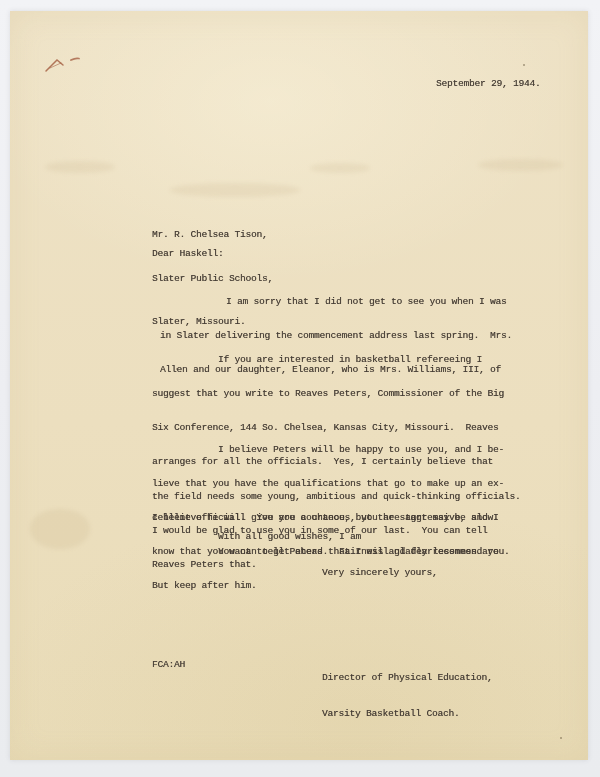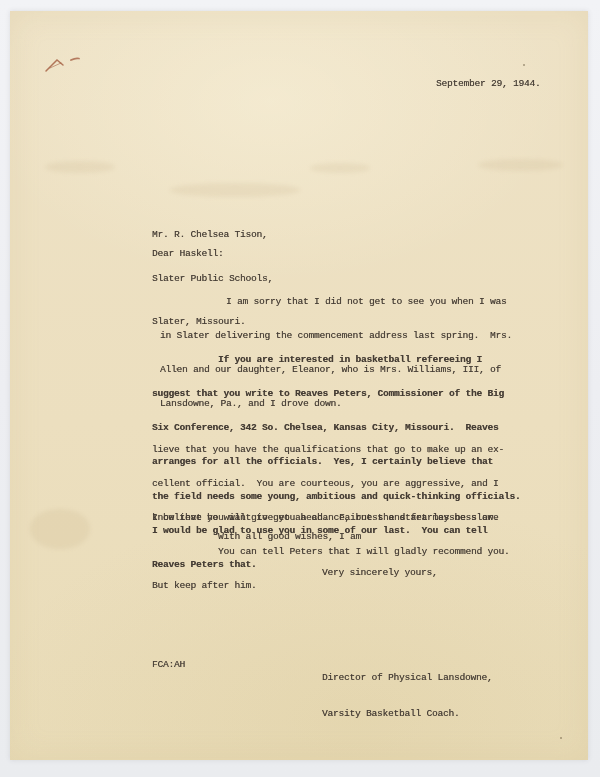--- a/index.html
+++ b/index.html
@@ -85,50 +85,50 @@
       <div>Slater Public Schools,</div>
       <div>Slater, Missouri.</div>
     </div>
 
     <div class="typed" style="left:142px; top:237px;">Dear Haskell:</div>
 
     <div class="typed" style="left:142px; top:262px;margin-left:8px;">
       <div>            I am sorry that I did not get to see you when I was</div>
       <div>in Slater delivering the commencement address last spring.  Mrs.</div>
       <div>Allen and our daughter, Eleanor, who is Mrs. Williams, III, of</div>
-      <div>Lansdowne, Pa., and I drove down.</div>
     </div>
 
-    <div class="typed" style="left:142px; top:320px;font-weight:bold;">
+    <div class="typed" style="left:142px; top:320px;">
       <div>            If you are interested in basketball refereeing I</div>
       <div>suggest that you write to Reaves Peters, Commissioner of the Big</div>
-      <div>Six Conference, 342 So. Chelsea, Kansas City, Missouri.  Reaves</div>
+      <div>Six Conference, 144 So. Chelsea, Kansas City, Missouri.  Reaves</div>
       <div>arranges for all the officials.  Yes, I certainly believe that</div>
       <div>the field needs some young, ambitious and quick-thinking officials.</div>
       <div>I would be glad to use you in some of our last.  You can tell</div>
       <div>Reaves Peters that.</div>
     </div>
 
     <div class="typed" style="left:142px; top:410px;">
+      <div>            I believe Peters will be happy to use you, and I be-</div>
       <div>lieve that you have the qualifications that go to make up an ex-</div>
       <div>cellent official.  You are courteous, you are aggressive, and I</div>
       <div>know that you want to get ahead.  Fairness and fearlessness are</div>
     </div>
 
     <div class="typed" style="left:142px; top:478px;">
       <div>I believe he will give you a chance, but the start may be slow.</div>
       <div>            You can tell Peters that I will gladly recommend you.</div>
       <div>But keep after him.</div>
     </div>
 
     <div class="typed" style="left:142px; top:520px;text-align:center;">            With all good wishes, I am</div>
 
     <div class="typed" style="left:312px; top:556px;">Very sincerely yours,</div>
 
     <div class="typed sig" style="left:312px; top:637px;">
-      <div>Director of Physical Lansdowne,</div>
+      <div>Director of Physical Education,</div>
       <div>Varsity Basketball Coach.</div>
     </div>
 
     <div class="typed" style="left:142px; top:648px;">FCA:AH</div>
 
   </div>
 </div>
 
 </body></html>

